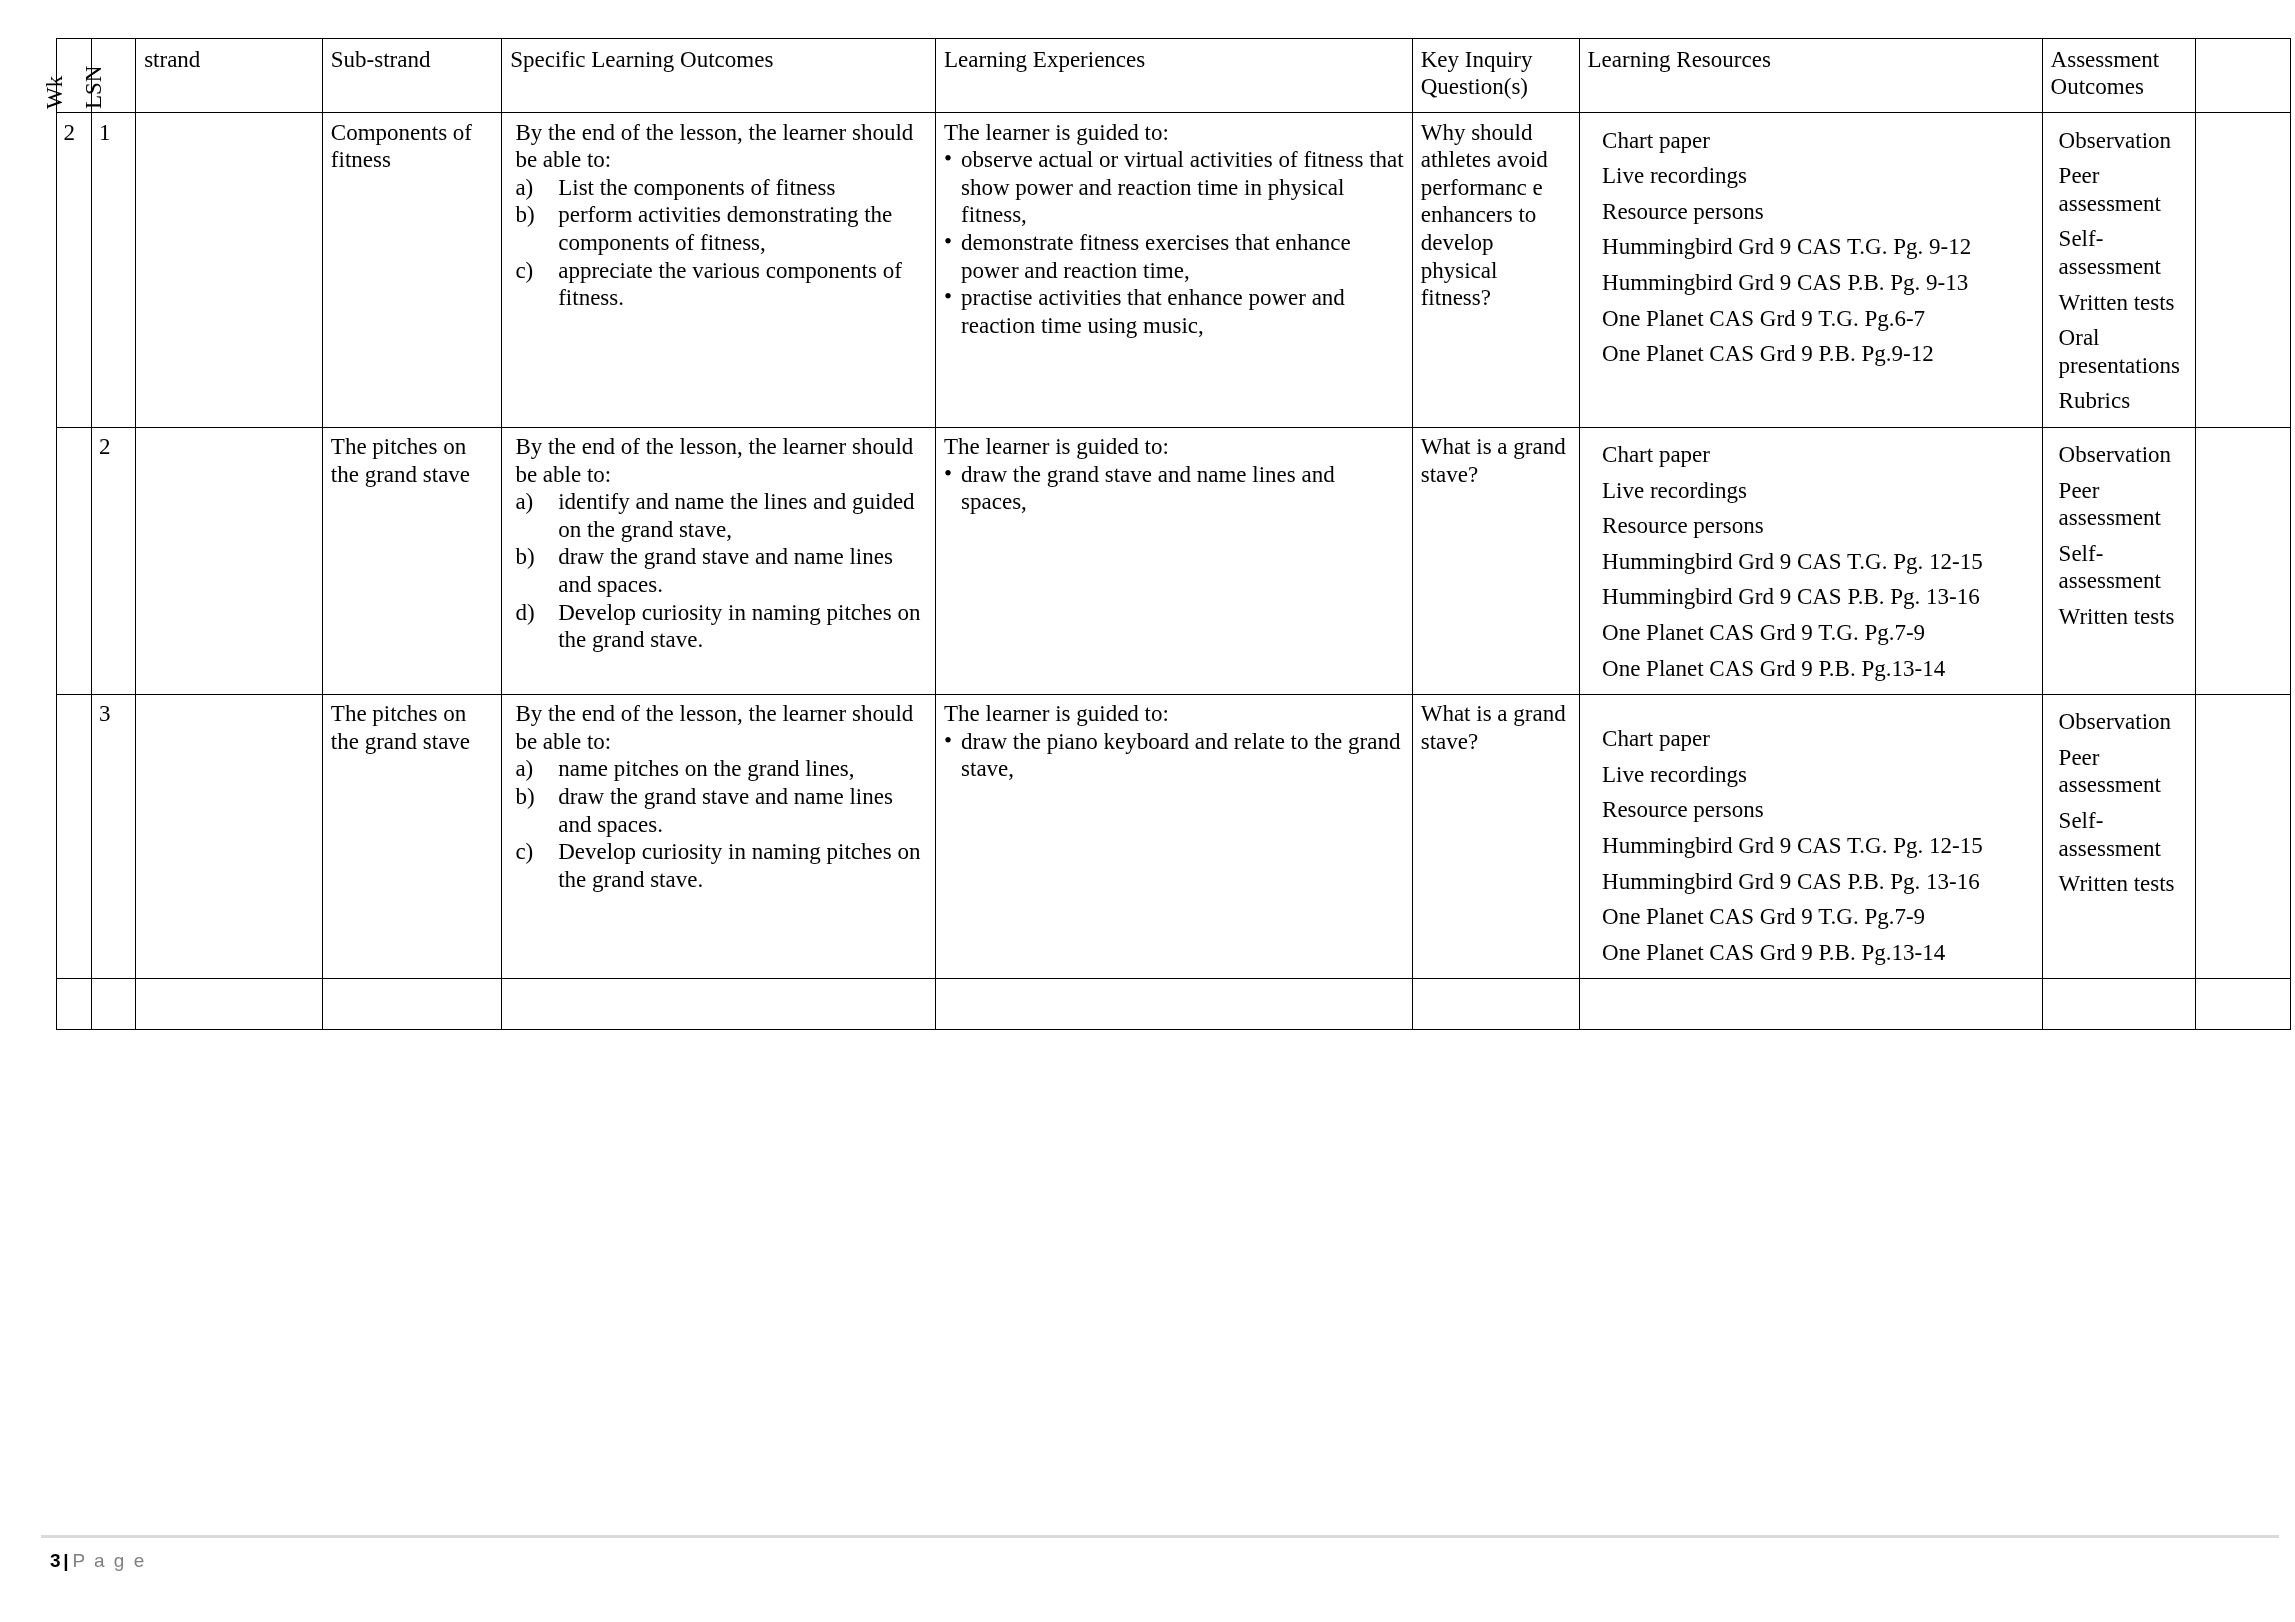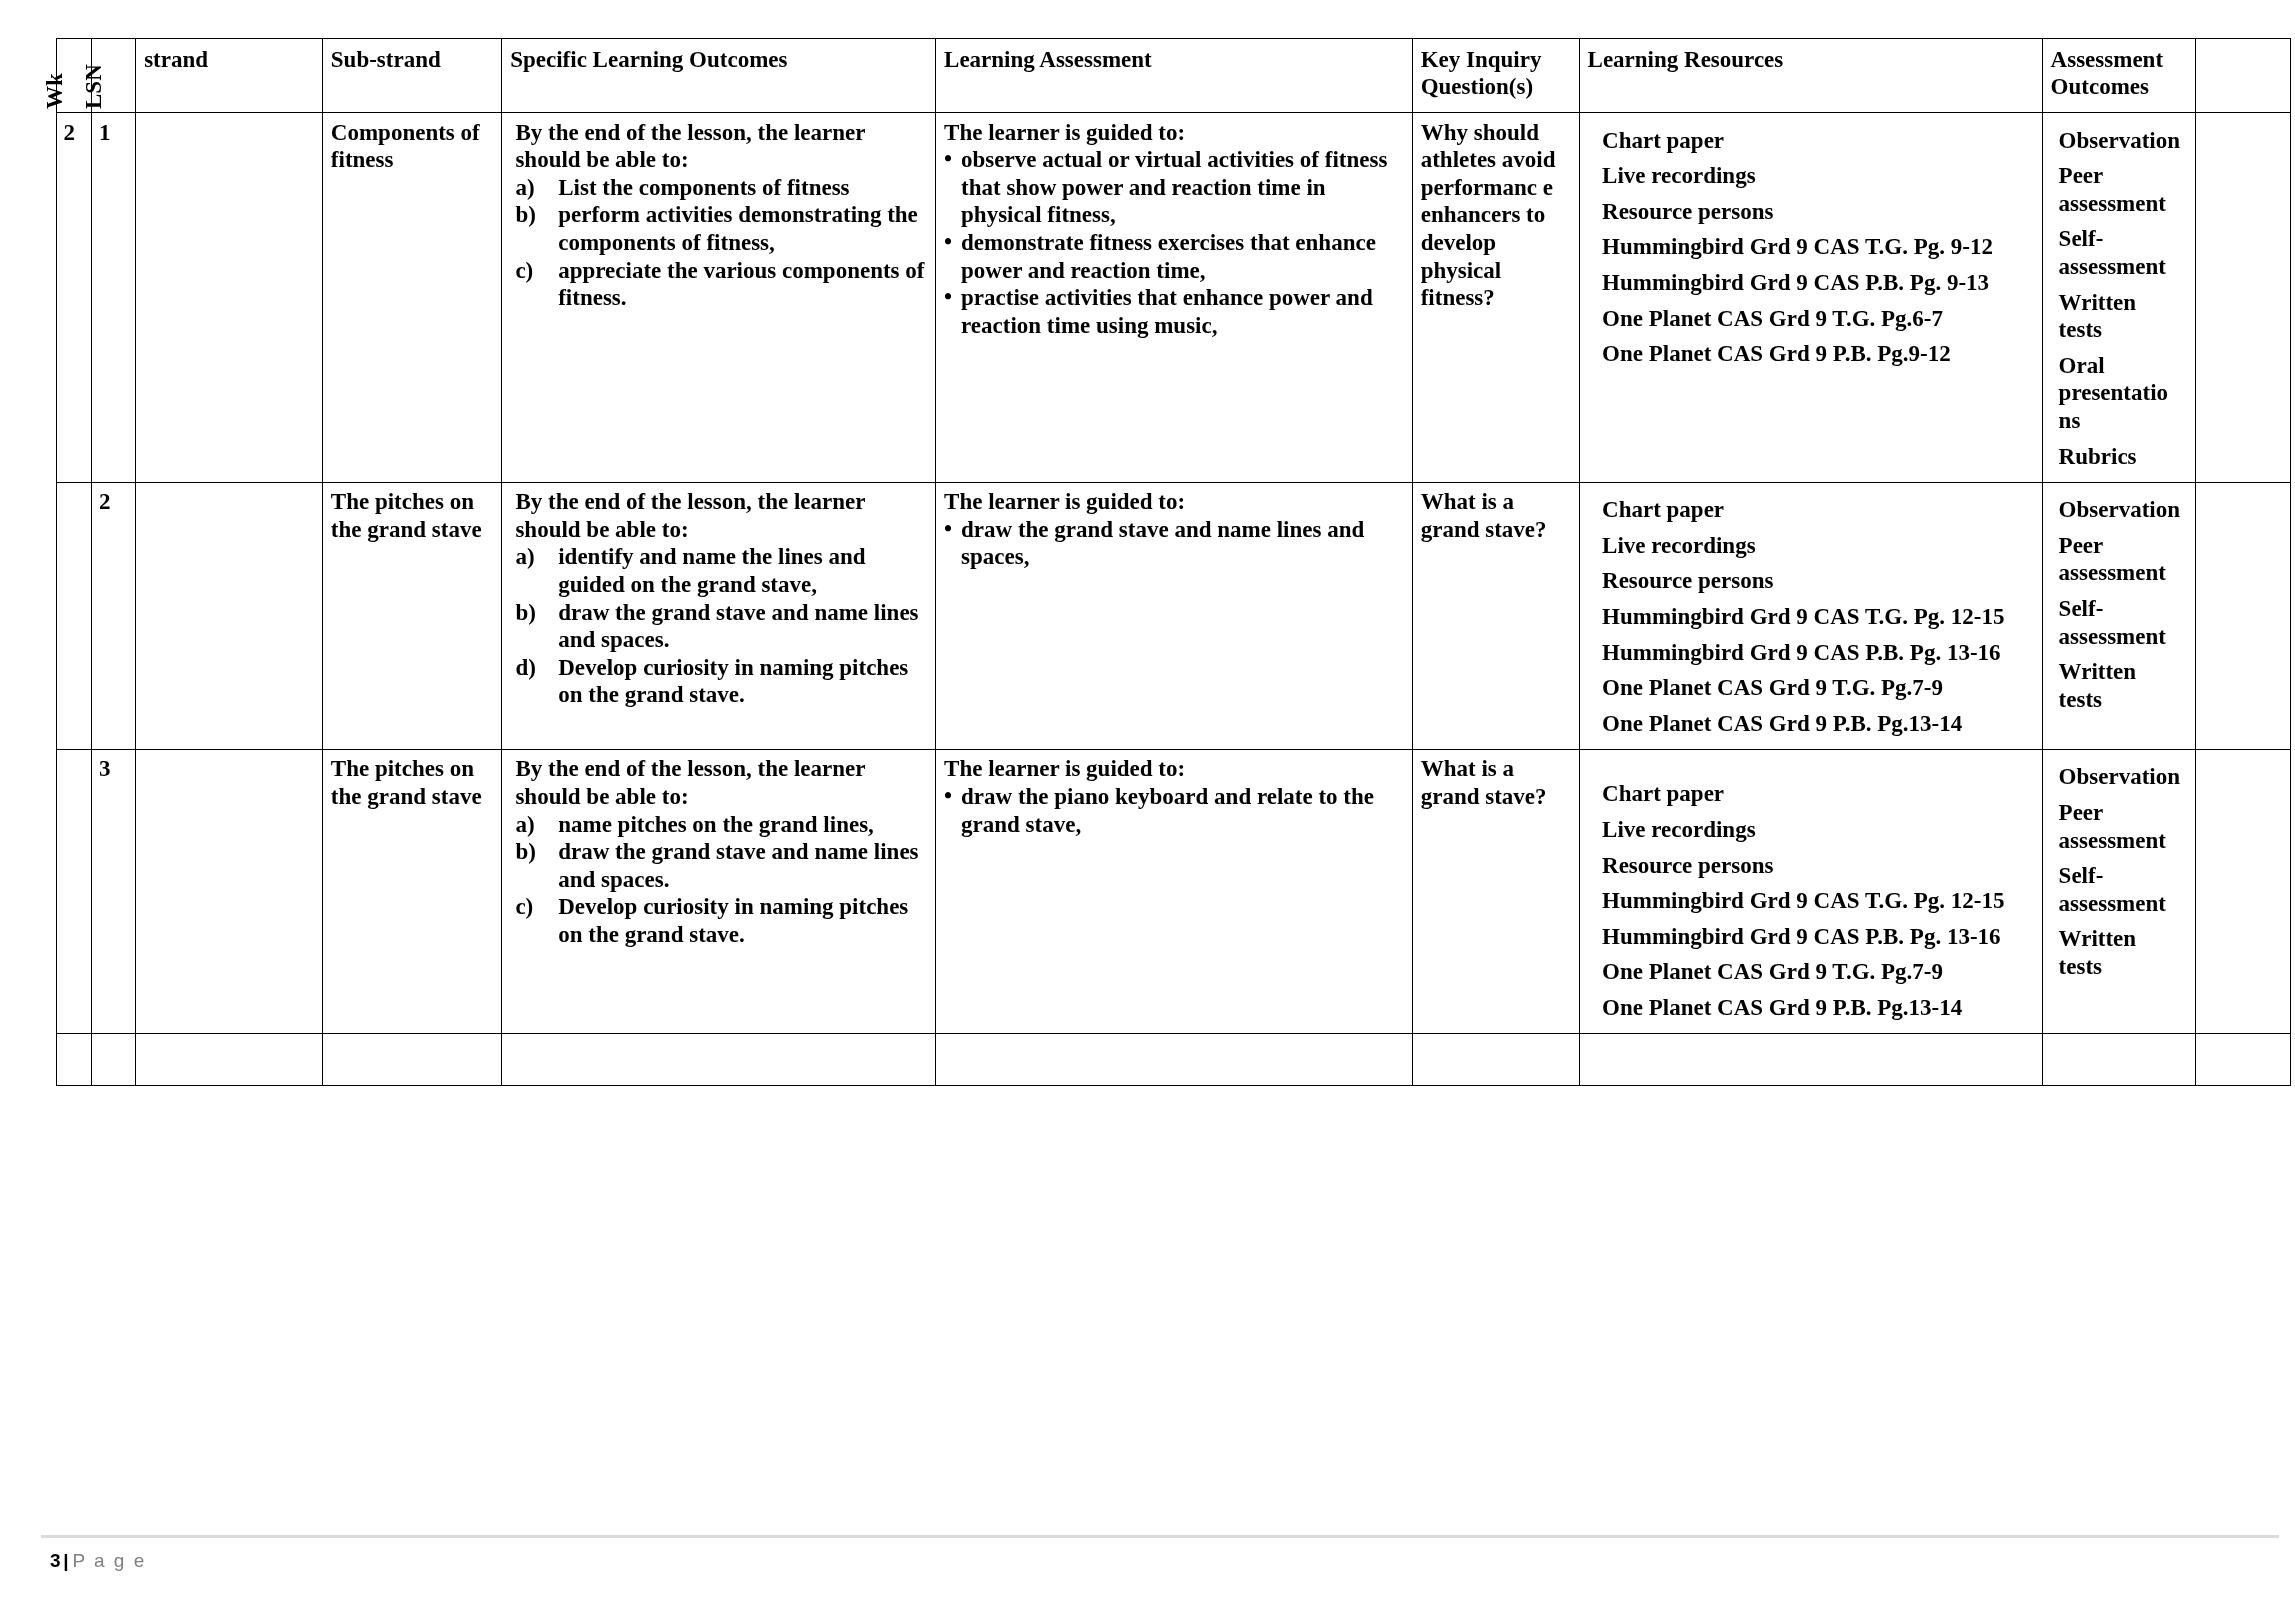--- a/index.html
+++ b/index.html
@@ -33,21 +33,21 @@
     width: 2235px;
     border-collapse: collapse;
     table-layout: fixed;
   }
   .sow-table td, .sow-table th {
     border: 1.3px solid #000000;
     vertical-align: top;
     padding: 5.2px 6.5px 3.9px 7.9px;
     font-size: 23px;
     line-height: 1.20;
-    font-weight: bold;
+    font-weight: normal;
     text-align: left;
     word-wrap: break-word;
     overflow-wrap: break-word;
   }
   .sow-table thead th {
     height: 63px;
     padding-top: 6.5px;
   }
 
   
@@ -196,21 +196,21 @@
         <th class="c-strand">
           <span class="hdr-txt">strand</span>
         </th>
         <th class="c-sub">
           <span class="hdr-txt">Sub-strand</span>
         </th>
         <th class="c-slo">
           <span class="hdr-txt">Specific Learning Outcomes</span>
         </th>
         <th class="c-lex">
-          <span class="hdr-txt">Learning Assessment</span>
+          <span class="hdr-txt">Learning Experiences</span>
         </th>
         <th class="c-kiq">
           <span class="hdr-txt">Key Inquiry Question(s)</span>
         </th>
         <th class="c-lres">
           <span class="hdr-txt">Learning Resources</span>
         </th>
         <th class="c-assess">
           <span class="hdr-txt">Assessment Outcomes</span>
         </th>

